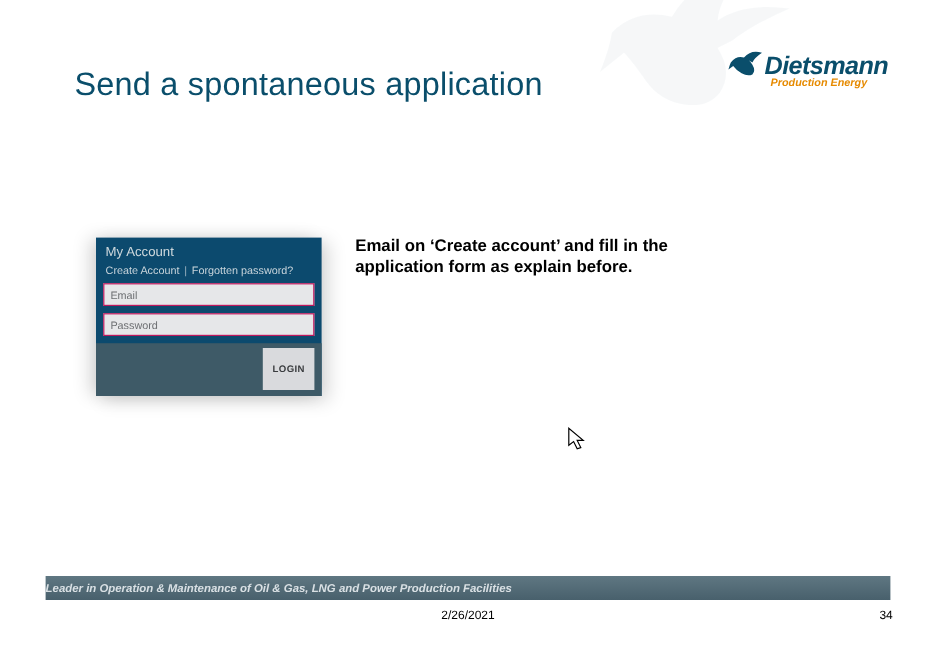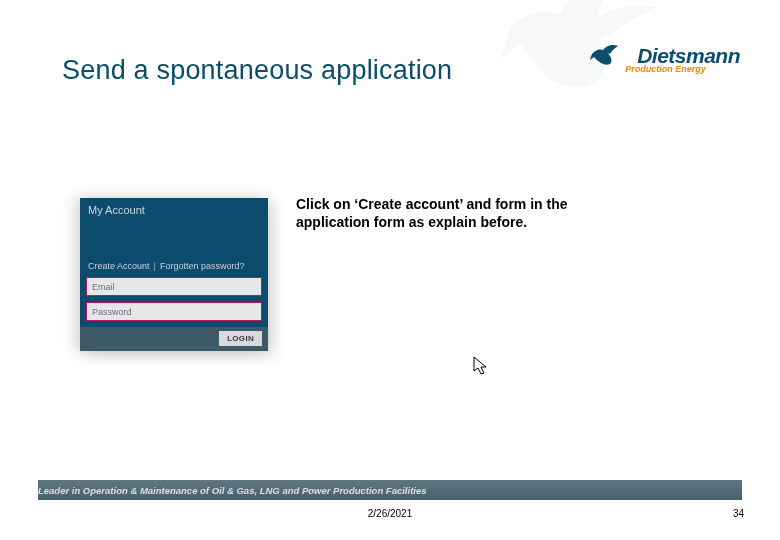--- a/index.html
+++ b/index.html
@@ -35,22 +35,21 @@
 
   
   .logo {
     position: absolute;
     top: 42px;
     right: 40px;
     text-align: left;
   }
   .logo-row {
     display: flex;
-    align-items: flex-end;
-    gap: 18px;
+    gap: 1px;
   }
   .logo-bird { width: 30px; height: 22px; }
   .logo-word {
     font-size: 21px;
     font-weight: 700;
     font-style: italic;
     color: #0a4e6b;
     letter-spacing: -0.5px;
     position: relative;
     top: 2px;
@@ -91,21 +90,20 @@
     font-weight: 400;
     padding: 6px 8px 4px 8px;
   }
   .login-links {
     padding: 0 8px 6px 8px;
     font-size: 9px;
     color: #9bb2c0;
     display: flex;
     align-items: center;
     gap: 4px;
-    margin-top: 41px;
   }
   .login-links a {
     color: #c8d4db;
     text-decoration: none;
   }
   .login-input {
     margin: 0 6px 6px 6px;
     height: 17px;
     background: #e6e7e9;
     border: 1px solid #be185d;
@@ -119,21 +117,21 @@
     background: #3e5a67;
     padding: 4px 6px 5px 6px;
     display: flex;
     justify-content: flex-end;
   }
   .login-btn {
     background: #d9dadd;
     color: #3a3c3f;
     font-size: 8px;
     font-weight: 700;
-    padding: 3px 8px;
+    padding: 13px 8px;
     border: none;
     letter-spacing: 0.3px;
   }
 
   
   .cursor {
     position: absolute;
     left: 472px;
     top: 355px;
     width: 20px;
@@ -191,21 +189,21 @@
           <path d="M3 10 Q8 4 14 6 Q18 7 21 12 Q24 17 21 20 Q17 22 12 19 Q7 16 5 13 L1 16 Q2 12 3 10 Z M14 6 Q20 -1 29 2 Q23 6 21 10" fill="#0a4e6b"></path>
         </svg>
     </span>
     <span class="logo-word">Dietsmann</span>
   </div>
   <div class="logo-tagline">Production Energy</div>
 </div>
 
 <div class="slide-title">Send a spontaneous application</div>
 
-<div class="instruction">Click on ‘Create account’ and form in the application form as explain before.</div>
+<div class="instruction">Email on ‘Create account’ and fill in the application form as explain before.</div>
 
 <div class="login-panel">
   <div class="login-header">My Account</div>
   <div class="login-links">
     <a href="#">Create Account</a>
     <span>|</span>
     <a href="#">Forgotten password?</a>
   </div>
   <div class="login-input">
     <span>Email</span>

